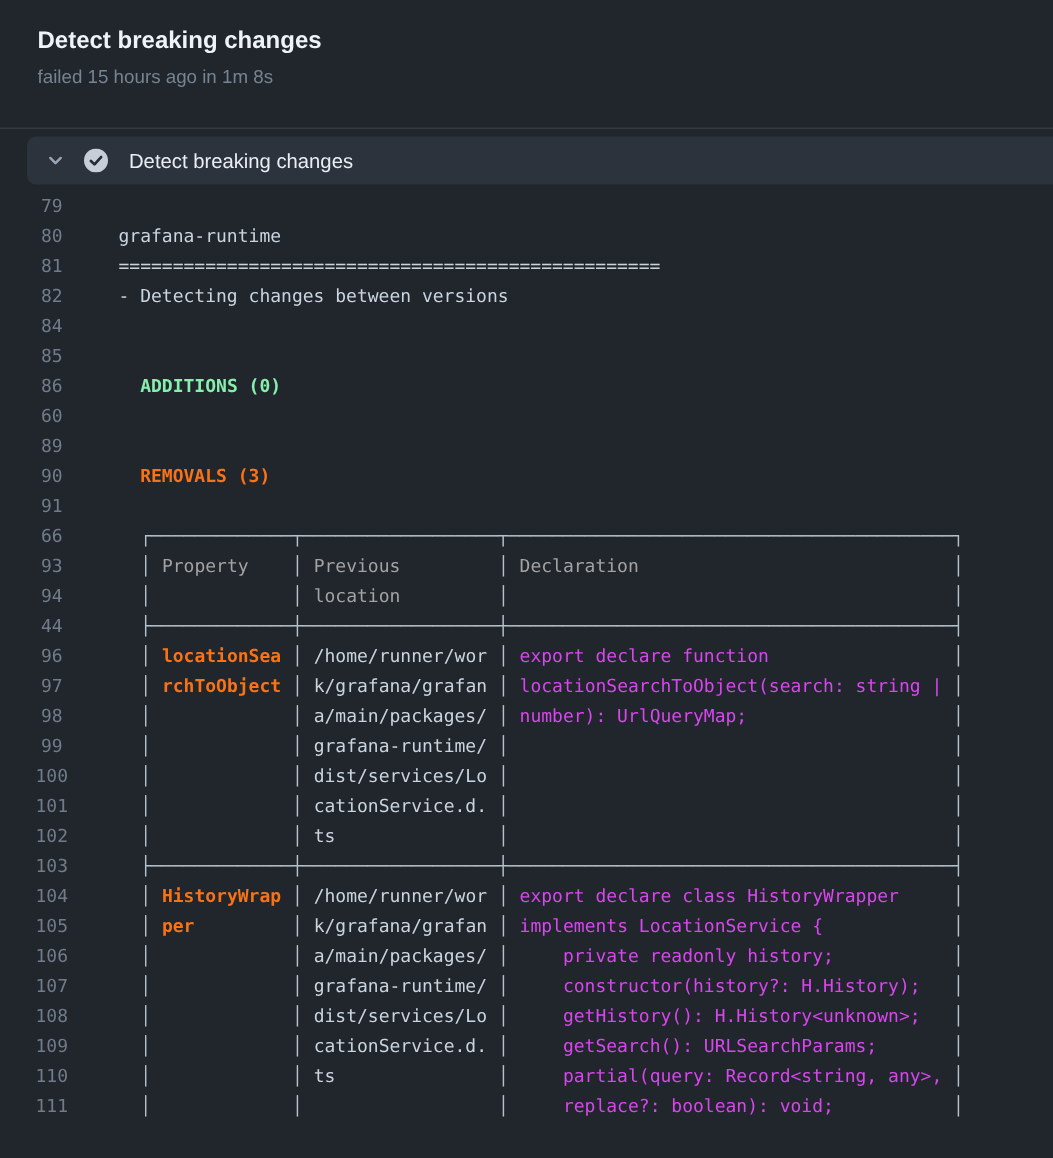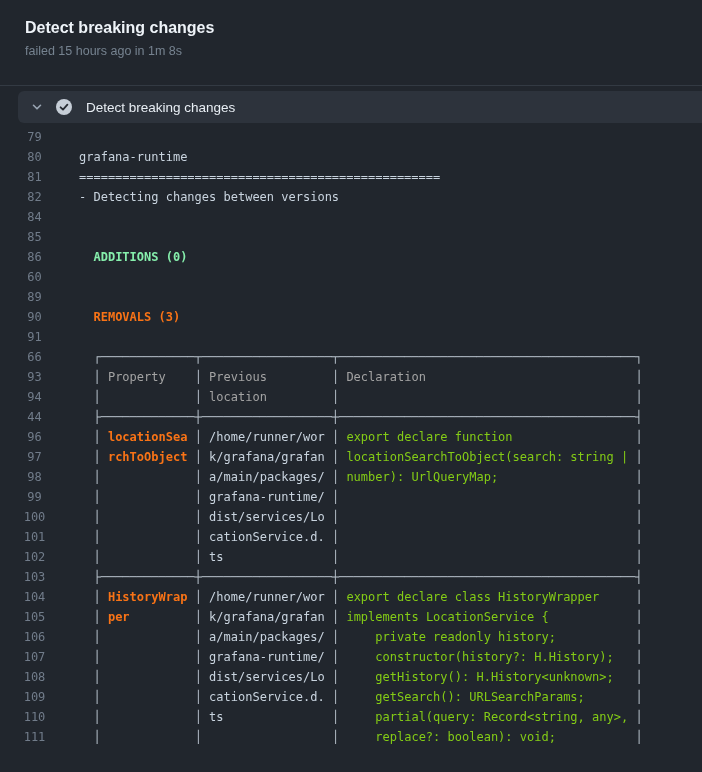--- a/index.html
+++ b/index.html
@@ -27,21 +27,21 @@
     padding:0 12px;cursor:pointer;
   }
   .chev{width:14px;height:14px;display:flex;align-items:center;justify-content:center;}
   .stat-ico{margin-left:12px;width:16px;height:16px;display:flex;align-items:center;}
   .step-label{margin-left:14px;font-size:13.5px;font-weight:500;color:#e8eef4;}
   .log{padding-top:4px;font-family:"DejaVu Sans Mono","Liberation Mono",monospace;font-size:12px;}
   .line{height:20px;line-height:20px;white-space:pre;}
   .ln{display:inline-block;width:69px;text-align:center;color:#717c8a;cursor:pointer;}
   .ct{margin-left:10px;}
   .c-d{color:#c9d4df;}
-  .c-dim{color:#84cc16;margin-top:16px;}
+  .c-dim{color:#d946ef;margin-top:16px;}
   .c-b{color:#b6c0ca;}
   .c-g{color:#86efac;font-weight:bold;}
   .c-gc{color:#57ab5a;}
   .c-r{color:#f97316;font-weight:bold;}
   .c-y{color:#a3a3a3;}
 </style>
 </head>
 <body>
 
 <div class="header">

